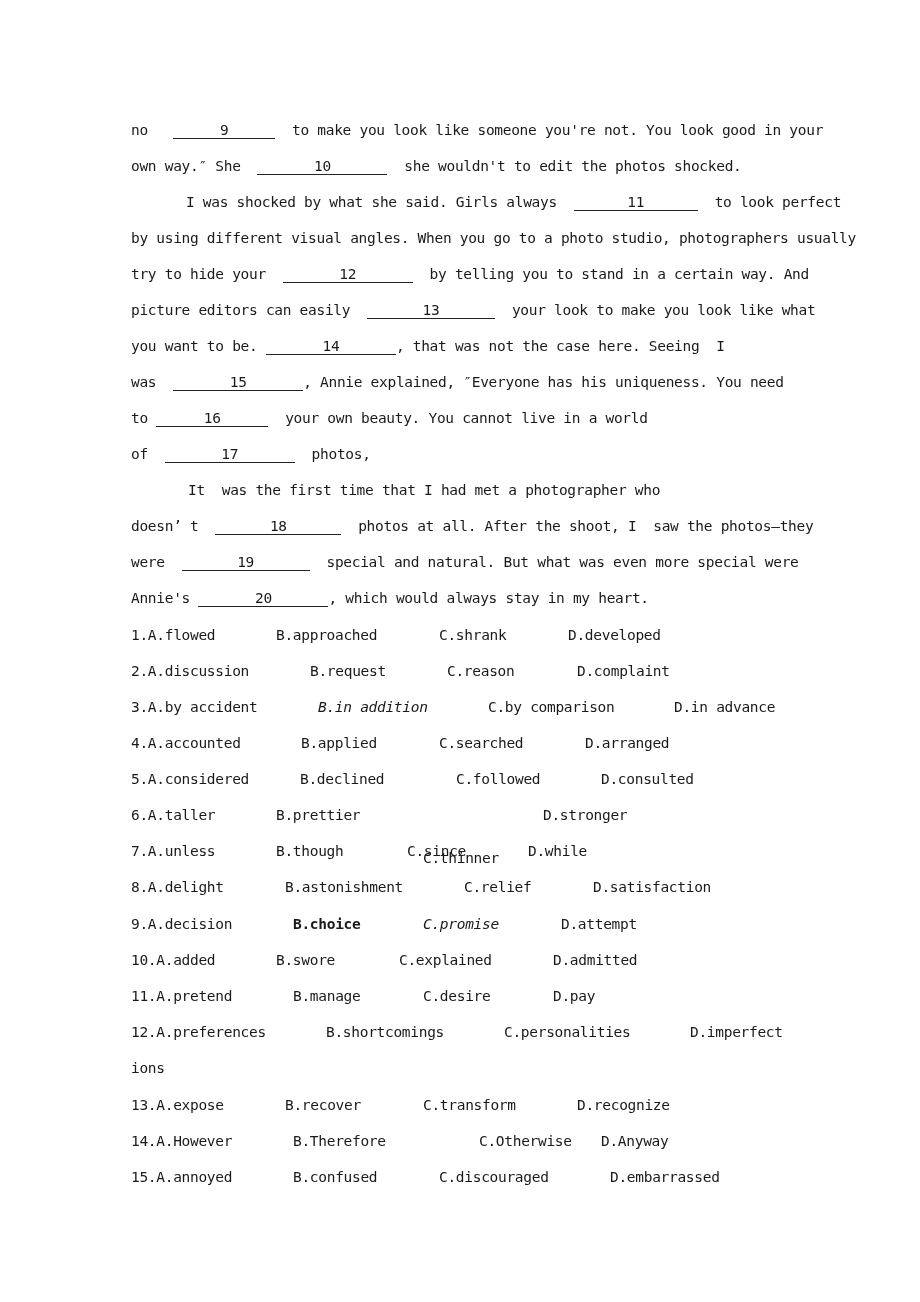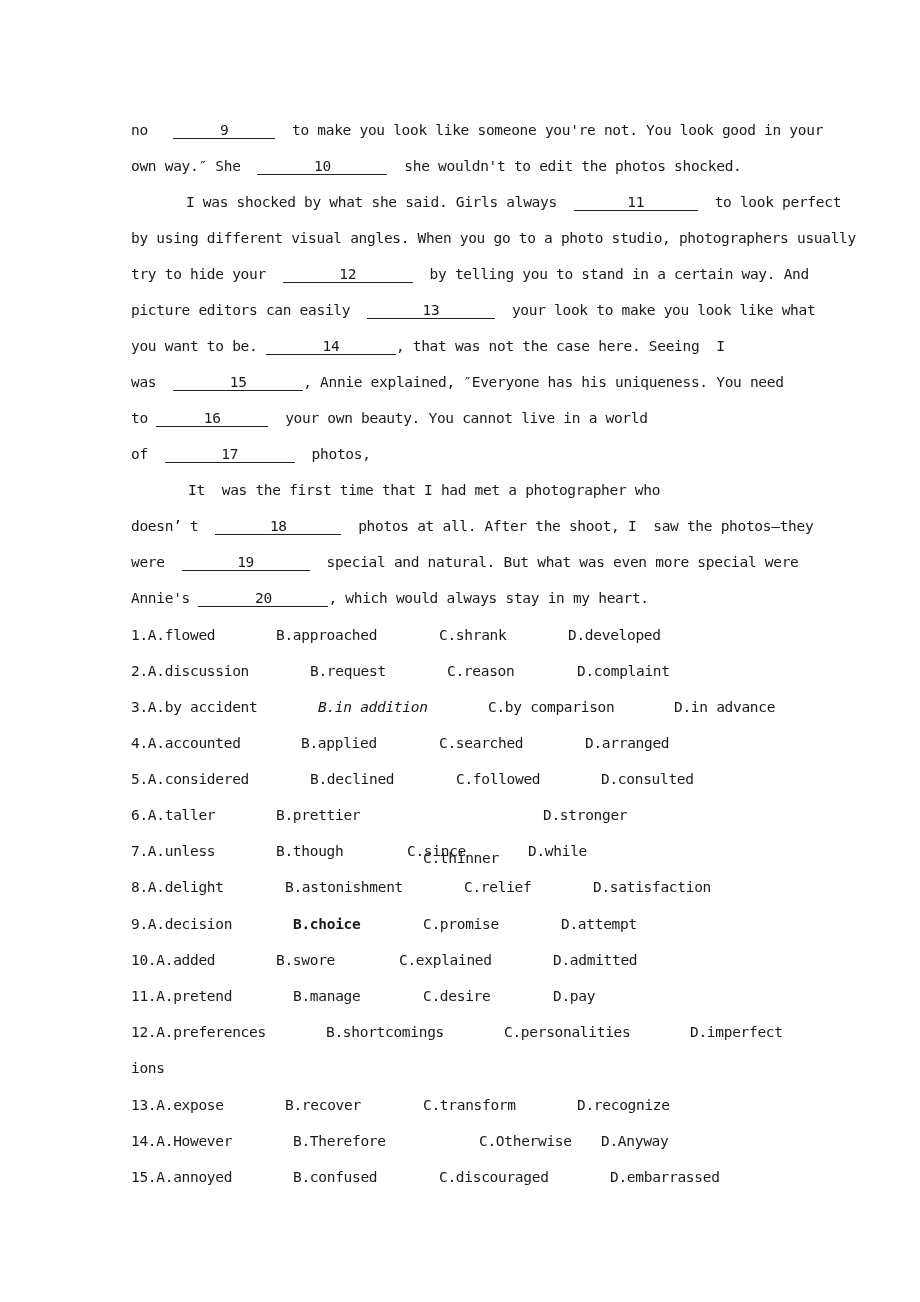--- a/index.html
+++ b/index.html
@@ -42,38 +42,38 @@
       <div class="opt" style="top: 662px; left: 577px;">D.complaint</div>
       <div class="opt" style="top: 698px; left: 131px;">3.A.by accident</div>
       <div class="opt" style="top: 698px; left: 318px; font-style: italic;">B.in addition</div>
       <div class="opt" style="top: 698px; left: 488px;">C.by comparison</div>
       <div class="opt" style="top: 698px; left: 674px;">D.in advance</div>
       <div class="opt" style="top: 734px; left: 131px;">4.A.accounted</div>
       <div class="opt" style="top: 734px; left: 301px;">B.applied</div>
       <div class="opt" style="top: 734px; left: 439px;">C.searched</div>
       <div class="opt" style="top: 734px; left: 585px;">D.arranged</div>
       <div class="opt" style="top: 770px; left: 131px;">5.A.considered</div>
-      <div class="opt" style="top: 770px; left: 310px;">B.declined</div>
+      <div class="opt" style="top: 770px; left: 300px;">B.declined</div>
       <div class="opt" style="top: 770px; left: 456px;">C.followed</div>
       <div class="opt" style="top: 770px; left: 601px;">D.consulted</div>
       <div class="opt" style="top: 806px; left: 131px;">6.A.taller</div>
       <div class="opt" style="top: 806px; left: 276px;">B.prettier</div>
       <div class="opt" style="top: 806px; left: 423px; margin-top: 43px;">C.thinner</div>
       <div class="opt" style="top: 806px; left: 543px; text-align: center;">D.stronger</div>
       <div class="opt" style="top: 842px; left: 131px;">7.A.unless</div>
       <div class="opt" style="top: 842px; left: 276px;">B.though</div>
       <div class="opt" style="top: 842px; left: 407px;">C.since</div>
       <div class="opt" style="top: 842px; left: 528px;">D.while</div>
       <div class="opt" style="top: 878px; left: 131px;">8.A.delight</div>
       <div class="opt" style="top: 878px; left: 285px;">B.astonishment</div>
       <div class="opt" style="top: 878px; left: 464px;">C.relief</div>
       <div class="opt" style="top: 878px; left: 593px;">D.satisfaction</div>
       <div class="opt" style="top: 915px; left: 131px;">9.A.decision</div>
       <div class="opt" style="top: 915px; left: 293px; font-weight: bold;">B.choice</div>
-      <div class="opt" style="top: 915px; left: 423px;">C.promise</div>
+      <div class="opt" style="top: 915px; left: 423px; font-style: italic;">C.promise</div>
       <div class="opt" style="top: 915px; left: 561px;">D.attempt</div>
       <div class="opt" style="top: 951px; left: 131px;">10.A.added</div>
       <div class="opt" style="top: 951px; left: 276px;">B.swore</div>
       <div class="opt" style="top: 951px; left: 399px;">C.explained</div>
       <div class="opt" style="top: 951px; left: 553px;">D.admitted</div>
       <div class="opt" style="top: 987px; left: 131px;">11.A.pretend</div>
       <div class="opt" style="top: 987px; left: 293px;">B.manage</div>
       <div class="opt" style="top: 987px; left: 423px;">C.desire</div>
       <div class="opt" style="top: 987px; left: 553px;">D.pay</div>
       <div class="opt" style="top: 1023px; left: 131px;">12.A.preferences</div>

